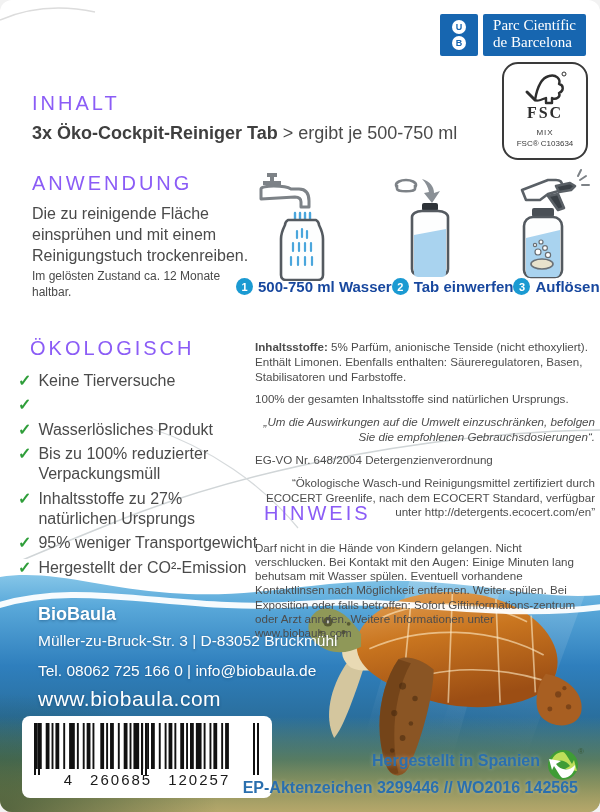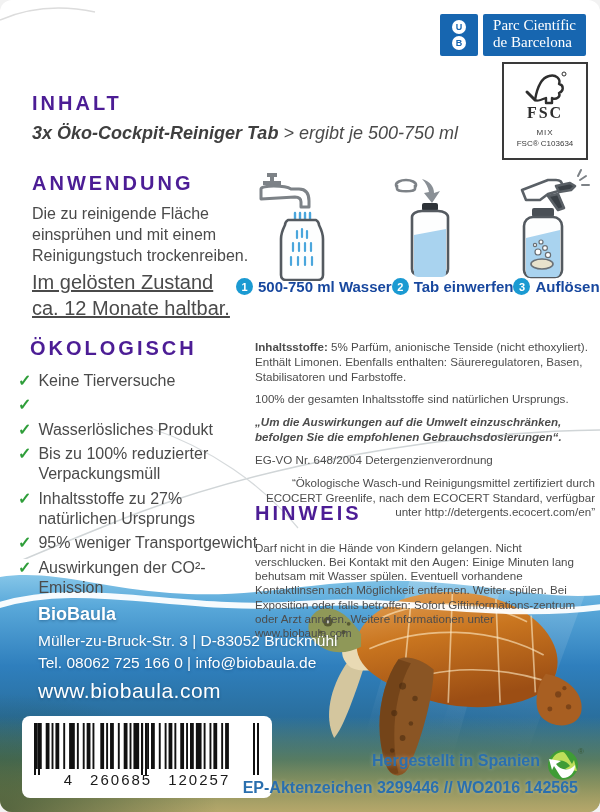--- a/index.html
+++ b/index.html
@@ -4,75 +4,75 @@
 <style>
   html,body{margin:0;padding:0;background:#f2f2f2;}
   *{box-sizing:border-box;}
   .label{
     position:relative;width:600px;height:812px;margin:0 auto;background:#fff;
     border-radius:12px;overflow:hidden;
     font-family:"Liberation Sans",sans-serif;color:#4a4a4a;
   }
   .abs{position:absolute;}
   
-  .h-blue{color:#4c1d95;font-weight:bold;letter-spacing:3px;font-size:20px;}
+  .h-blue{color:#8b5cf6;font-weight:normal;letter-spacing:3px;font-size:20px;}
   
   .parc{top:14px;right:14px;display:flex;gap:5px;align-items:stretch;z-index:3;}
   .parc-sq{width:38px;background:#1766b0;border-radius:2px;display:flex;flex-direction:column;align-items:center;justify-content:center;gap:2px;}
   .parc-circ{width:14px;height:14px;border-radius:50%;background:#fff;color:#1766b0;font-size:9px;font-weight:bold;display:flex;align-items:center;justify-content:center;}
   .parc-rect{background:#1766b0;color:#fff;padding:3px 10px 4px;border-radius:2px;
     font-family:"Liberation Serif",serif;font-size:15px;line-height:1.15;}
-  .fsc{top:62px;right:12px;width:86px;height:98px;border:2px solid #3a3a3a;border-radius:0;
+  .fsc{top:62px;right:12px;width:86px;height:98px;border:2px solid #3a3a3a;border-radius:16px;
     background:#fff;display:flex;flex-direction:column;align-items:center;padding-top:6px;z-index:3;margin-left:34px;}
   .fsc-name{font-family:"Liberation Serif",serif;font-weight:bold;font-size:16px;letter-spacing:2px;color:#2e2e2e;margin-top:-2px;}
   .fsc-mix{font-size:8px;color:#3a3a3a;margin-top:6px;letter-spacing:1px;}
   .fsc-code{font-size:8px;color:#3a3a3a;margin-top:2px;}
   
   .inhalt-h{left:32px;top:92px;}
-  .inhalt-line{left:32px;top:123px;font-size:18px;color:#4a4a4a;white-space:nowrap;font-style:italic;}
+  .inhalt-line{left:32px;top:123px;font-size:18px;color:#4a4a4a;white-space:nowrap;}
   .inhalt-line b{color:#3f3f3f;}
   
   .anw-h{left:32px;top:172px;}
   .anw-p1{left:32px;top:204px;width:228px;font-size:16px;line-height:1.3;}
-  .anw-p2{left:32px;top:269px;width:205px;font-size:20px;line-height:1.3;text-decoration:underline;}
+  .anw-p2{left:32px;top:269px;width:205px;font-size:12px;line-height:1.3;}
   
   .steps{left:236px;top:278px;width:356px;display:flex;justify-content:space-between;align-items:center;z-index:2;}
   .step{display:flex;align-items:center;gap:5px;}
   .stepnum{width:17px;height:17px;border-radius:50%;background:#1b9ad2;color:#fff;font-size:11px;font-weight:bold;
     display:flex;align-items:center;justify-content:center;flex:none;}
   .steplabel{font-size:15px;font-weight:bold;color:#17479e;white-space:nowrap;}
   
   .ingr{left:255px;top:316px;width:340px;font-size:11.6px;line-height:1.28;color:#4c4c4c;z-index:2;margin-top:24px;}
   .ingr p{margin:0 0 8px 0;}
-  .ingr .quote{font-weight:bold;font-style:italic;}
+  .ingr .quote{font-weight:normal;font-style:italic;text-align:right;}
   .ecocert{text-align:right;margin-top:10px;}
   
   .oeko-h{left:30px;top:337px;}
   .checklist{left:18px;top:371px;width:244px;z-index:2;}
   .chk{display:flex;gap:7px;font-size:16px;line-height:1.27;margin-bottom:4px;color:#4a4a4a;}
   .tick{color:#2f9e3a;font-weight:bold;flex:none;}
   
-  .hin-h{left:255px;top:502px;}
+  .hin-h{left:264px;top:502px;}
   .hin-t{left:255px;top:529px;width:338px;font-size:11.6px;line-height:1.22;color:#4c4c4c;z-index:2;margin-top:12px;}
   
   .water{left:0;top:560px;width:600px;height:252px;z-index:1;
     background:linear-gradient(180deg,#9bd4ef 0%,#5aa9da 18%,#2f7fbd 42%,#2a6f9e 62%,#3a7487 76%,#5d7f62 90%,#8a8f5e 100%);}
   .ray{position:absolute;top:0;width:90px;height:190px;background:linear-gradient(180deg,rgba(255,255,255,.22),rgba(255,255,255,0));}
   .seabed{position:absolute;left:0;bottom:0;width:100%;height:95px;
     background:linear-gradient(180deg,rgba(96,124,78,0) 0%,rgba(108,128,70,.5) 45%,rgba(186,170,108,.9) 100%);}
   .seabed-dark{position:absolute;left:0;bottom:0;width:220px;height:120px;
     background:radial-gradient(ellipse at 0% 100%,rgba(34,66,40,.65),rgba(34,66,40,0) 70%);}
   .wavecarve{position:absolute;top:-1px;left:0;}
   .wavestroke{position:absolute;top:0;left:0;}
   .turtle{position:absolute;right:2px;bottom:18px;}
   
   .finfo{left:38px;top:604px;color:#fff;z-index:2;text-shadow:0 1px 3px rgba(0,40,80,.4);}
   .fco{font-size:18px;font-weight:bold;}
   .faddr{font-size:15.5px;margin-top:7px;}
-  .ftel{font-size:15.5px;margin-top:4px;}
+  .ftel{font-size:15.5px;margin-top:12px;}
   .fwww{font-size:21px;font-weight:normal;margin-top:7px;letter-spacing:.5px;}
   
   .barcode{left:22px;top:716px;width:250px;height:82px;background:#fff;border-radius:8px;z-index:2;
     display:flex;flex-direction:column;align-items:center;padding-top:5px;}
   .bcdigits{display:flex;gap:16px;font-size:15px;color:#1a1a1a;margin-top:-4px;letter-spacing:2px;}
   
   .madein{right:60px;top:752px;font-size:16px;color:#2a6fae;z-index:2;font-weight:bold;text-shadow:0 0 4px rgba(255,255,255,.35);}
   .greendot{right:16px;top:746px;z-index:2;}
   .epline{right:22px;top:779px;font-size:16px;color:#2a6fae;z-index:2;font-weight:bold;text-shadow:0 0 4px rgba(255,255,255,.35);}
   .deco{left:0;top:0;z-index:0;}
@@ -210,21 +210,21 @@
       <div class="chk">
       <span class="tick">✓</span>
       <span>Inhaltsstoffe zu 27% natürlichen Ursprungs</span>
     </div>
       <div class="chk">
       <span class="tick">✓</span>
       <span>95% weniger Transportgewicht</span>
     </div>
       <div class="chk">
       <span class="tick">✓</span>
-      <span>Auswirkungen der CO²-Emission</span>
+      <span>Hergestellt der CO²-Emission</span>
     </div>
     </div>
 
   <div class="abs h-blue hin-h">HINWEIS</div>
   <div class="abs hin-t">Darf nicht in die Hände von Kindern gelangen. Nicht verschlucken. Bei Kontakt mit den Augen: Einige Minuten lang behutsam mit Wasser spülen. Eventuell vorhandene Kontaktlinsen nach Möglichkeit entfernen. Weiter spülen. Bei Exposition oder falls betroffen: Sofort Giftinformations-zentrum oder Arzt anrufen. Weitere Informationen unter www.biobaula.com</div>
 
   <div class="abs water">
     <div class="ray" style="right:120px;transform:rotate(16deg);"></div>
     <div class="ray" style="right:40px;transform:rotate(20deg);opacity:.7;"></div>
     <div class="seabed"></div>

